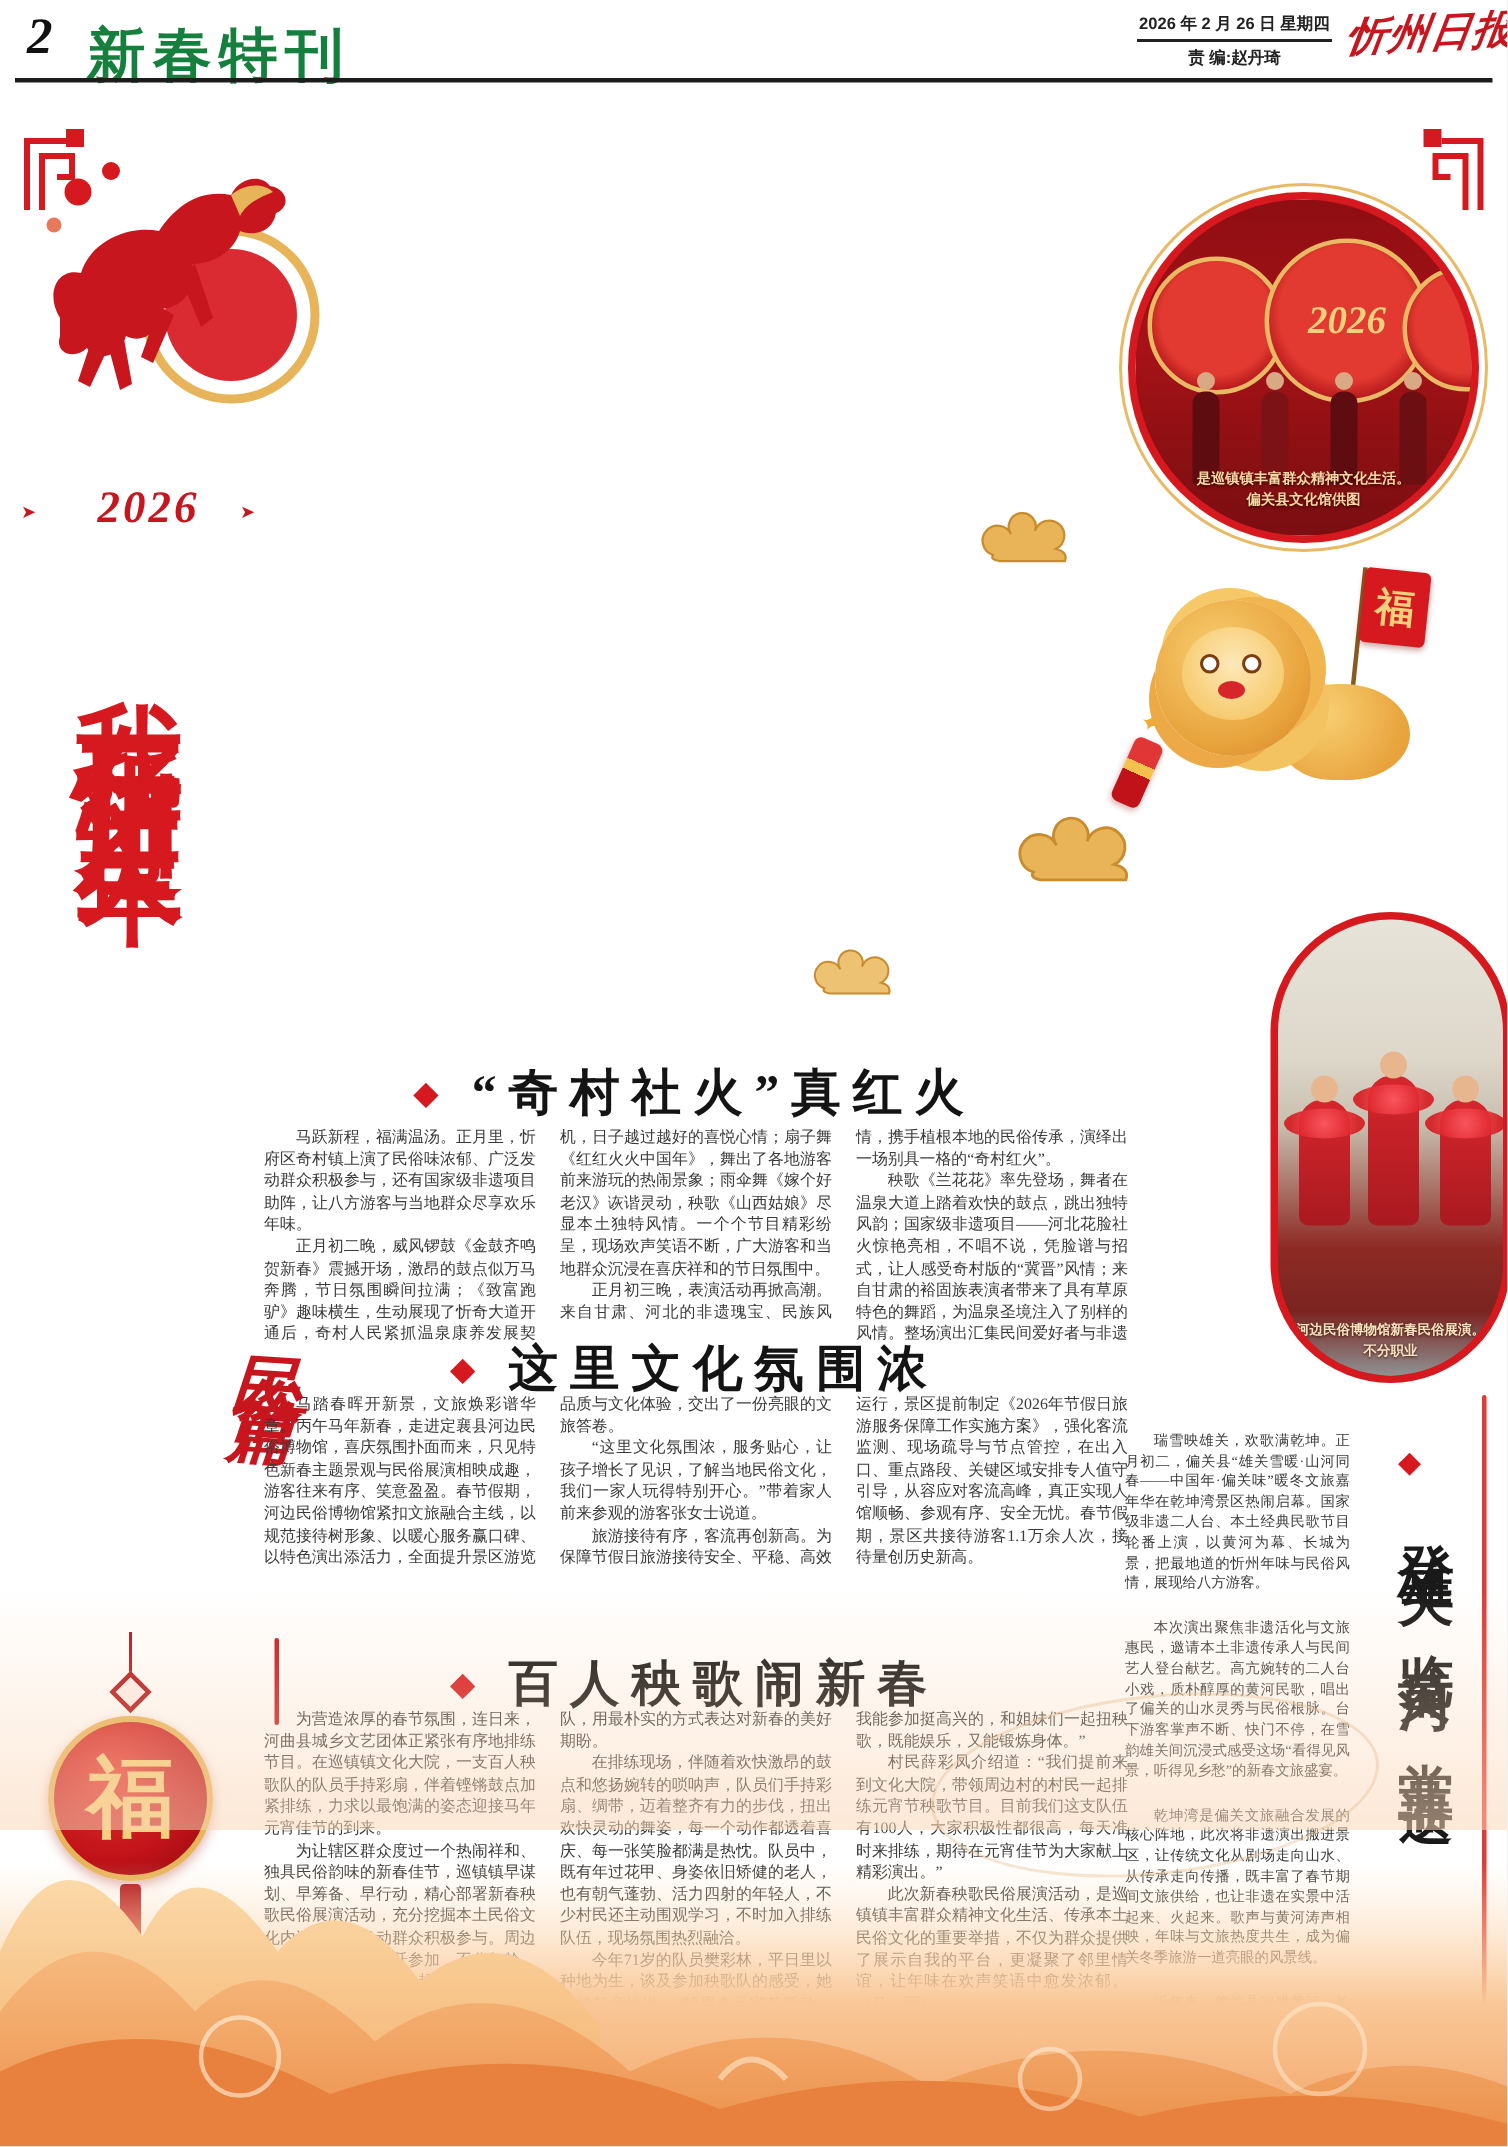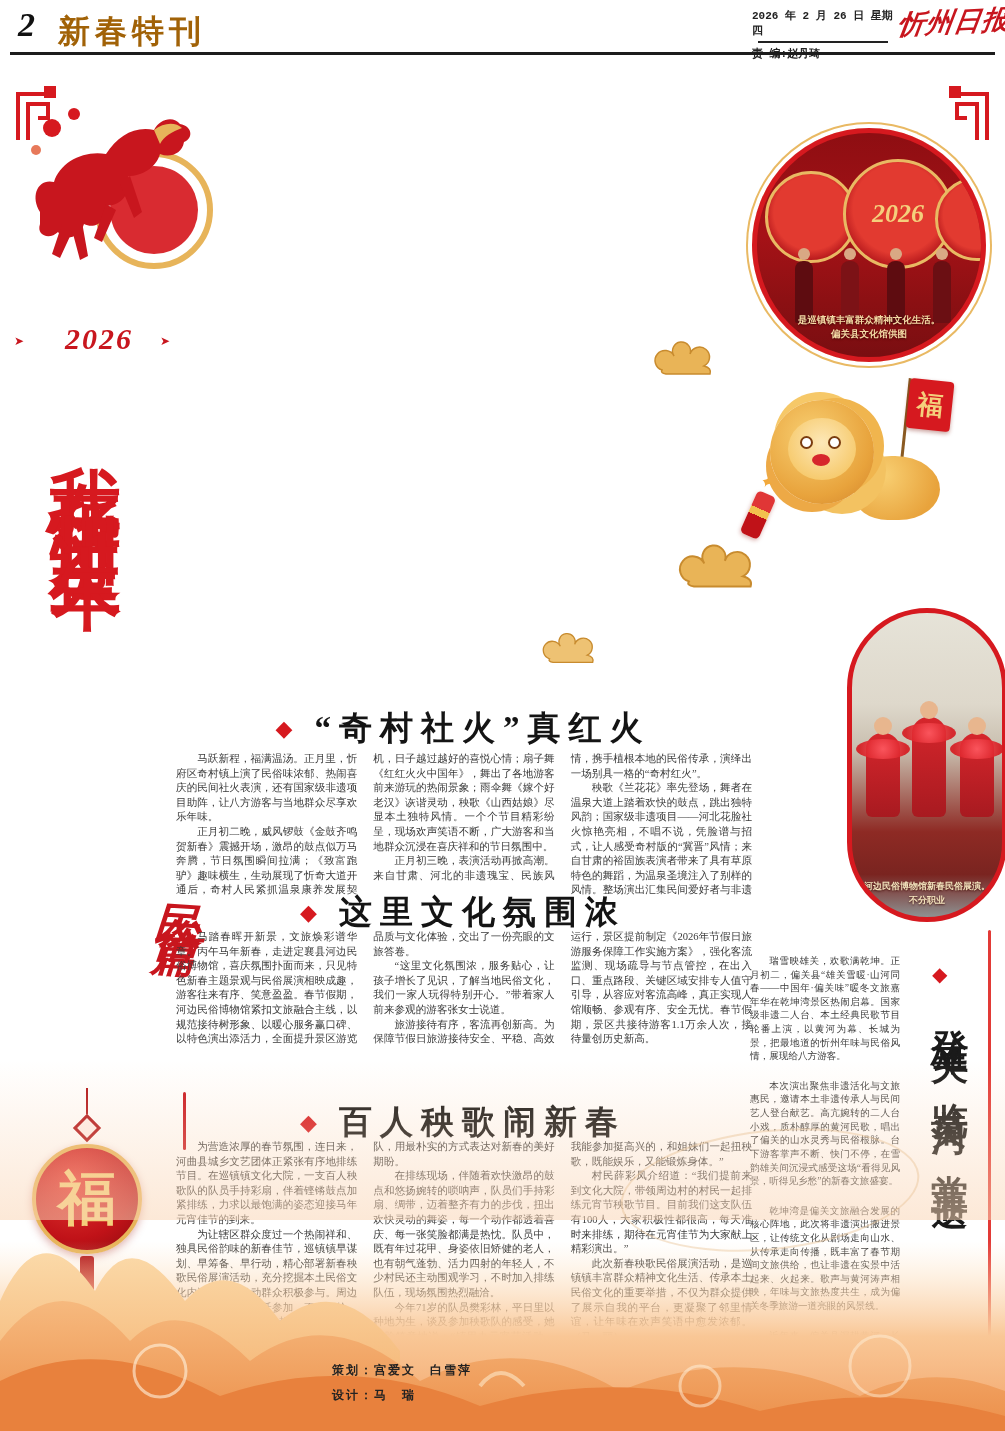--- a/index.html
+++ b/index.html
@@ -7,22 +7,22 @@
   .page {
     position:relative; width:1005px; height:1431px; margin:0 auto;
     background:#ffffff; overflow:hidden;
     font-family:"Liberation Serif","DejaVu Serif",serif;
     color:#2a2a2a;
   }
   
   .hdr { position:absolute; left:0; top:0; width:1005px; height:55px; background:#fff; }
   .hdr-rule { position:absolute; left:10px; right:10px; top:52px; height:3px; background:#1c1c1c; }
   .pagenum { position:absolute; left:18px; top:6px; font-size:34px; font-weight:bold; font-style:italic; color:#111; }
-  .section-title { position:absolute; left:58px; top:10px; font-size:32px; font-weight:bold; color:#a16207; letter-spacing:5px; font-family:"Liberation Sans","DejaVu Sans",sans-serif; }
-  .dateblock { position:absolute; left:752px; top:8px; width:142px; text-align:left; font-family:Liberation Mono, monospace; }
+  .section-title { position:absolute; left:58px; top:10px; font-size:39px; font-weight:bold; color:#15803d; letter-spacing:5px; font-family:"Liberation Sans","DejaVu Sans",sans-serif; }
+  .dateblock { position:absolute; left:752px; top:8px; width:142px; text-align:center; font-family:Liberation Sans, sans-serif; }
   .dateblock .d1 { font-size:11px; font-weight:bold; color:#222; }
   .dateblock .dline { height:2px; background:#222; margin:3px 6px; }
   .dateblock .d2 { font-size:11px; font-weight:bold; color:#222; }
   .masthead { position:absolute; left:898px; top:4px; font-size:27px; font-weight:bold; font-style:italic;
     color:#c8161e; transform:skew(-8deg,-3deg); letter-spacing:1px; white-space:nowrap; }
   
   .corner { position:absolute; width:46px; height:56px; }
   .corner.tl { left:14px; top:84px; }
   .corner.tr { right:14px; top:84px; transform:scaleX(-1); }
   
@@ -265,21 +265,21 @@
       <div>河边民俗博物馆新春民俗展演。</div>
       <div>不分职业</div>
     </div>
   </div>
 
   <div class="headline h1">
     <span class="diamond">◆</span>
     <span class="htext">“奇村社火”真红火</span>
   </div>
   <div class="cols3 b1">
-      <p>马跃新程，福满温汤。正月里，忻府区奇村镇上演了民俗味浓郁、热闹喜庆的民间社火表演，还有国家级非遗项目助阵，让八方游客与当地群众尽享欢乐年味。</p>
+      <p>马跃新程，福满温汤。正月里，忻府区奇村镇上演了民俗味浓郁、广泛发动群众积极参与，还有国家级非遗项目助阵，让八方游客与当地群众尽享欢乐年味。</p>
       <p>正月初二晚，威风锣鼓《金鼓齐鸣贺新春》震撼开场，激昂的鼓点似万马奔腾，节日氛围瞬间拉满；《致富跑驴》趣味横生，生动展现了忻奇大道开通后，奇村人民紧抓温泉康养发展契机，日子越过越好的喜悦心情；扇子舞《红红火火中国年》，舞出了各地游客前来游玩的热闹景象；雨伞舞《嫁个好老汉》诙谐灵动，秧歌《山西姑娘》尽显本土独特风情。一个个节目精彩纷呈，现场欢声笑语不断，广大游客和当地群众沉浸在喜庆祥和的节日氛围中。</p>
       <p>正月初三晚，表演活动再掀高潮。来自甘肃、河北的非遗瑰宝、民族风情，携手植根本地的民俗传承，演绎出一场别具一格的“奇村红火”。</p>
       <p>秧歌《兰花花》率先登场，舞者在温泉大道上踏着欢快的鼓点，跳出独特风韵；国家级非遗项目——河北花脸社火惊艳亮相，不唱不说，凭脸谱与招式，让人感受奇村版的“冀晋”风情；来自甘肃的裕固族表演者带来了具有草原特色的舞蹈，为温泉圣境注入了别样的风情。整场演出汇集民间爱好者与非遗传承人，融合本土风情与民族特色，氛围热烈，高潮迭起，让人们共沐奇村之春。　（刘　璐　陈文强）</p>
     </div>
 
   <div class="headline h2">
     <span class="diamond">◆</span>
     <span class="htext">这里文化氛围浓</span>
   </div>
   <div class="cols3 b2">
@@ -334,18 +334,14 @@
     <rect x="0" y="60" width="1005" height="190" fill="url(#gA)"></rect>
     <path d="M0,250 V120 Q40,30 95,110 Q130,40 185,120 Q230,70 280,140 Q340,90 400,170 L400,250 Z" fill="url(#gC)"></path>
     <path d="M0,250 V160 Q60,80 130,160 Q180,110 250,180 Q330,120 420,200 Q520,150 620,210 Q740,160 860,215 Q930,180 1005,210 V250 Z" fill="url(#gB)"></path>
     <path d="M0,250 V200 Q100,150 220,215 Q350,170 480,225 Q620,185 760,230 Q880,200 1005,235 V250 Z" fill="#e8813d"></path>
     <circle cx="160" cy="190" r="26" fill="none" stroke="#fff3e0" stroke-width="3" opacity=".6"></circle>
     <circle cx="700" cy="205" r="20" fill="none" stroke="#fff3e0" stroke-width="3" opacity=".5"></circle>
     <circle cx="880" cy="185" r="30" fill="none" stroke="#fff3e0" stroke-width="3" opacity=".45"></circle>
     <path d="M480,205 q20,-26 44,0" fill="none" stroke="#fde7c8" stroke-width="4" opacity=".6"></path>
   </svg>
 
-  <div class="credits">
-    <div class="row">策划：宫爱文　白雪萍</div>
-    <div class="row">设计：马　瑞</div>
-  </div>
 
 </div>
 
 </body></html>

